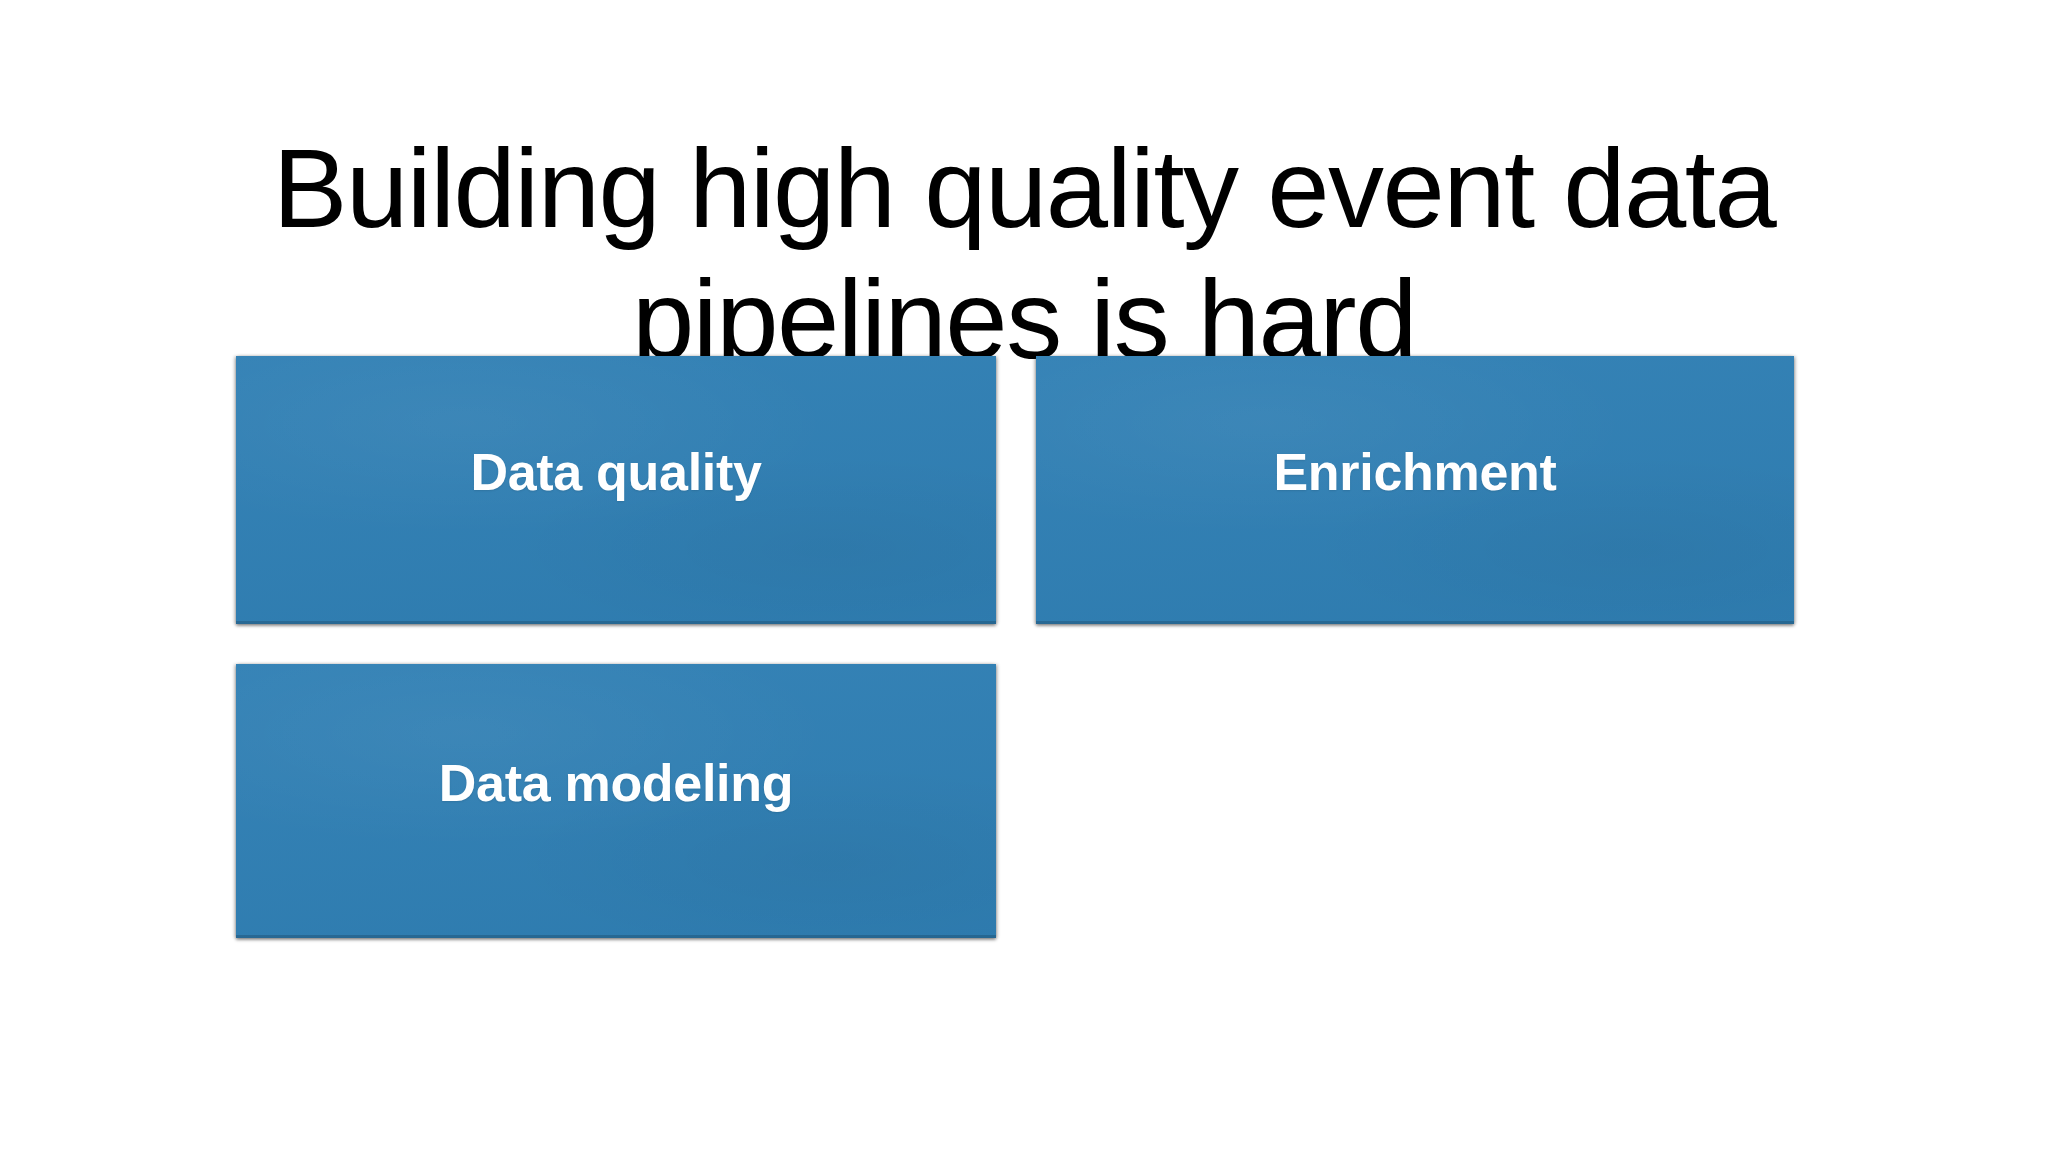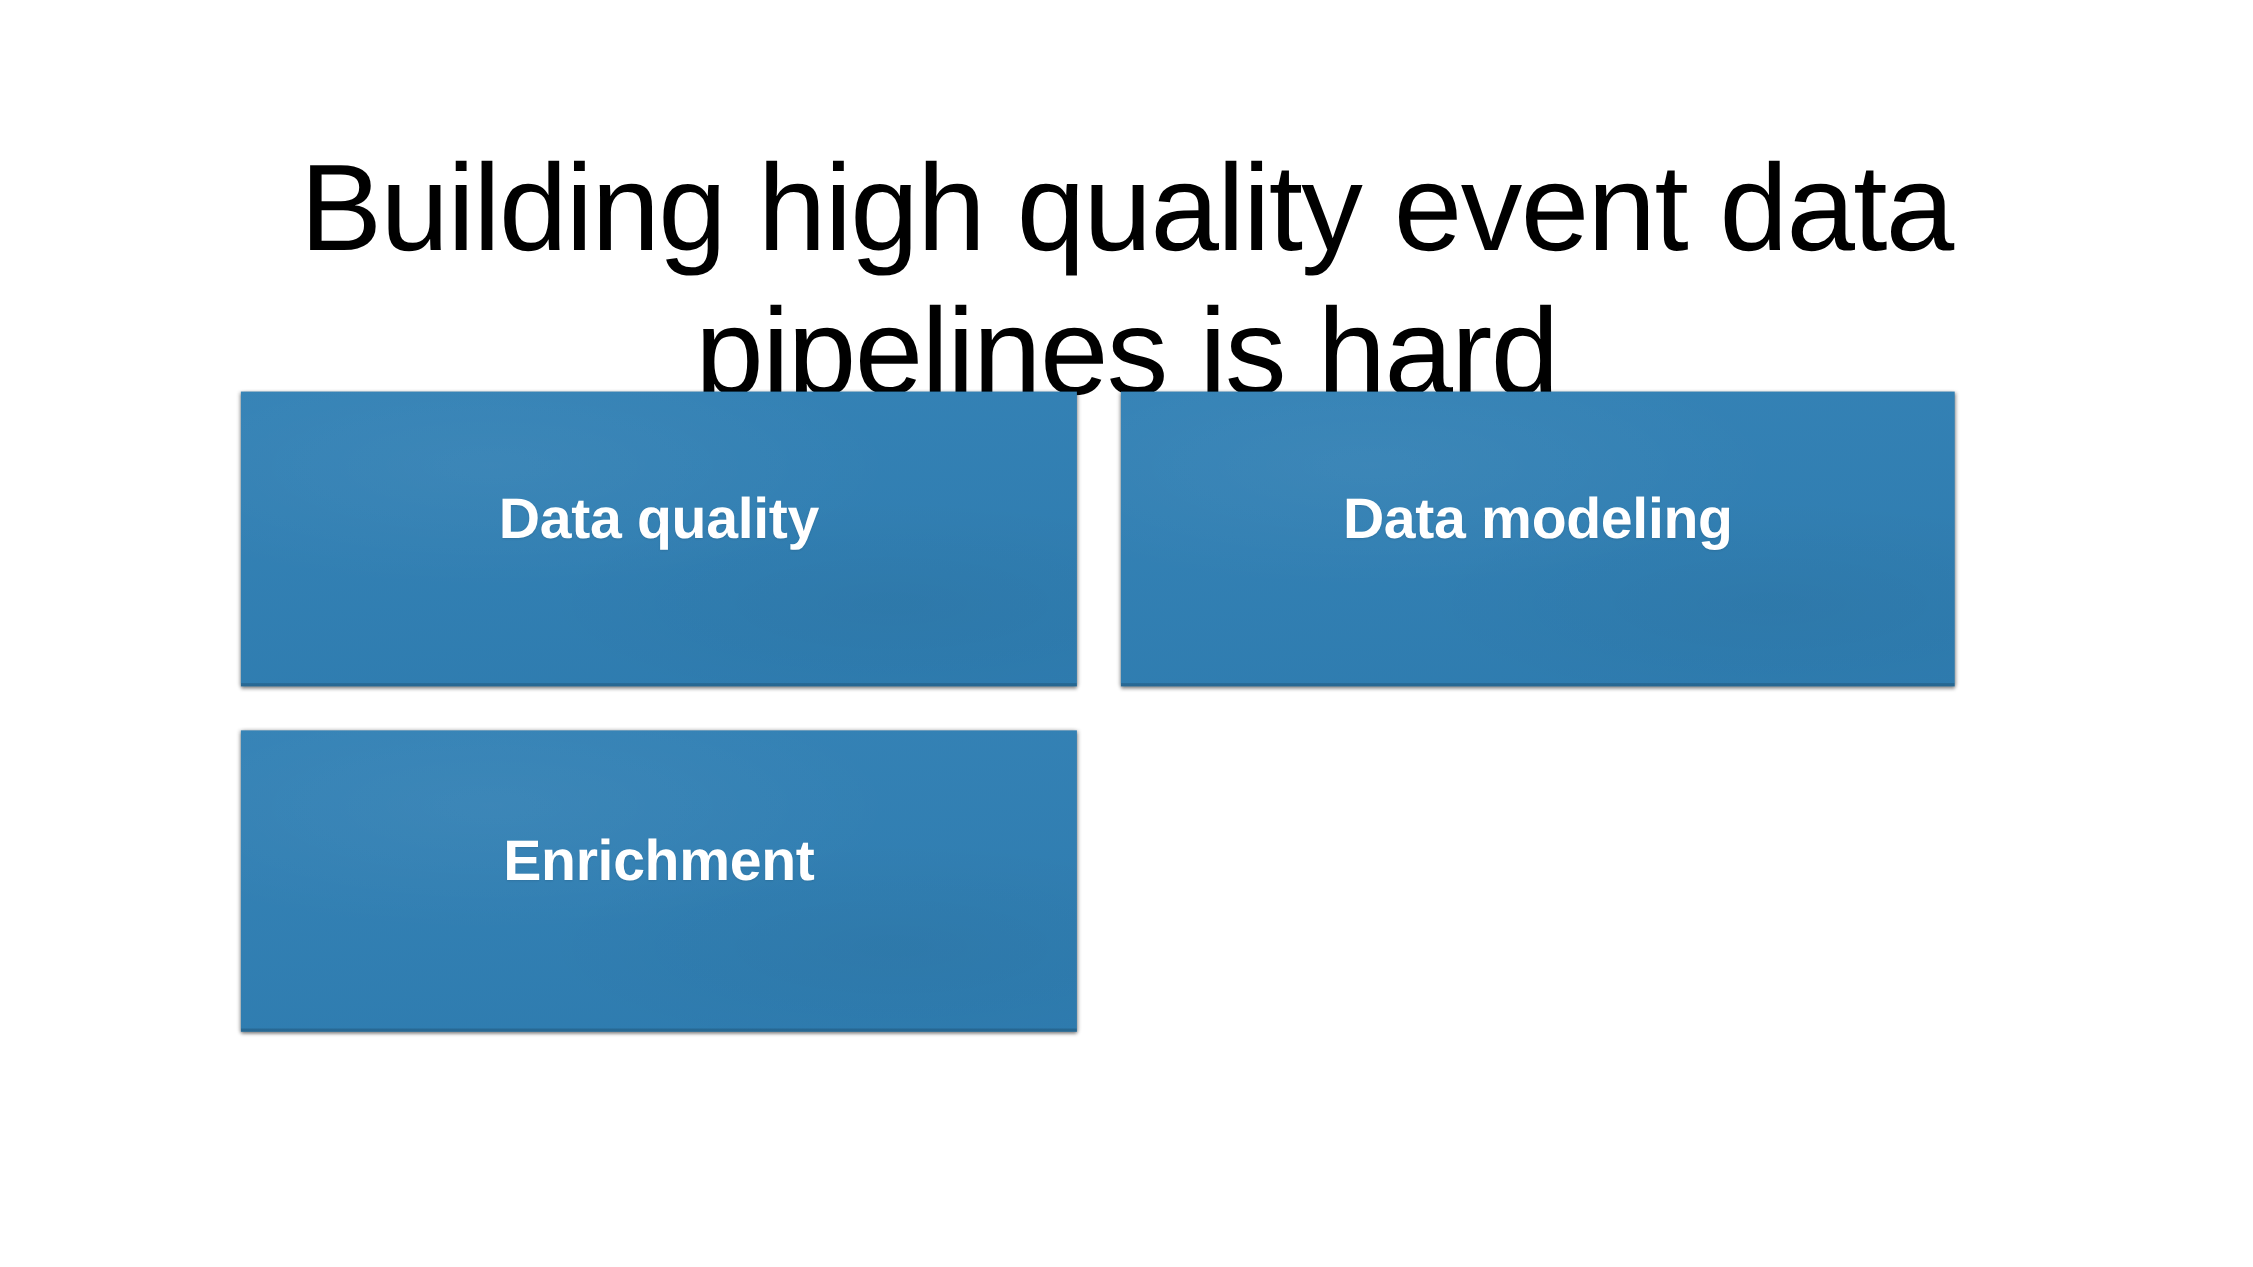--- a/index.html
+++ b/index.html
@@ -32,21 +32,21 @@
     font-size: 112px;
     line-height: 1.17;
     letter-spacing: -1.5px;
     color: #000000;
     white-space: pre-line;
   }
 
   
   .box-grid {
     position: absolute;
-    left: 219px;
+    left: 236px;
     top: 356px;
     width: 1558px;
     height: 582px;
     display: grid;
     grid-template-columns: 760px 758px;
     grid-template-rows: 268px 274px;
     column-gap: 40px;
     row-gap: 40px;
   }
 
@@ -110,22 +110,22 @@
 pipelines is hard</h1>
 
   <div class="box-grid">
 
     <div class="box">
       <span class="box-label">Data quality</span>
     </div>
 
 
     <div class="box">
-      <span class="box-label">Data modeling</span>
+      <span class="box-label">Enrichment</span>
     </div>
 
     <div class="box">
-      <span class="box-label">Enrichment</span>
+      <span class="box-label">Data modeling</span>
     </div>
 
   </div>
 
 </div>
 
 </body></html>

